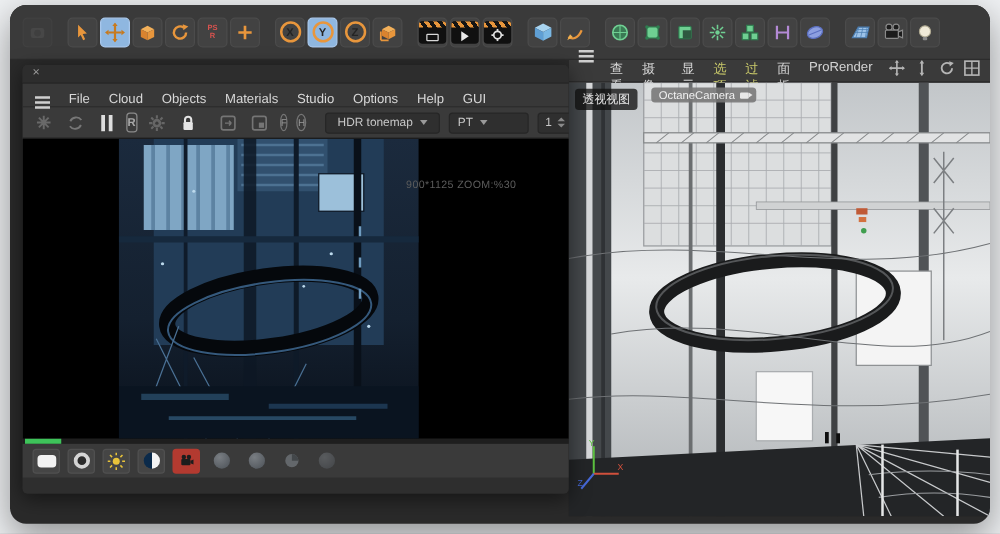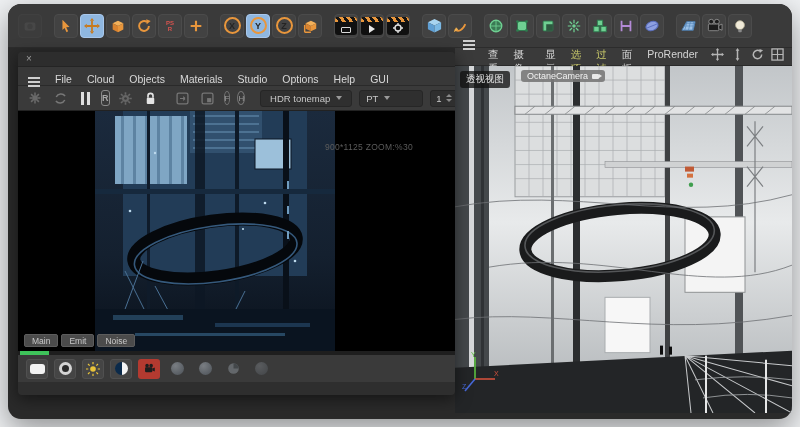--- a/index.html
+++ b/index.html
@@ -503,25 +503,20 @@
             <circle cx="200" cy="150" r="1.3"></circle>
             <circle cx="148" cy="118" r="1.1"></circle>
           </g>
         <g fill="#6f9cc0">
             <rect x="192" y="70" width="2" height="8"></rect>
             <rect x="192" y="95" width="2" height="8"></rect>
             <rect x="192" y="120" width="2" height="8"></rect>
           </g>
       </svg>
       <span class="lv-overlay">900*1125 ZOOM:%30</span>
-      <span class="bufs">
-        <span class="buf">Main</span>
-        <span class="buf">Emit</span>
-        <span class="buf">Noise</span>
-      </span>
     </div>
 
     <div class="lv-prog">
       <span class="fill" style="width: 6.7%;"></span>
     </div>
 
     <div class="lv-iconbar">
       <span class="bic">
           <span class="matw"></span>
         </span>

